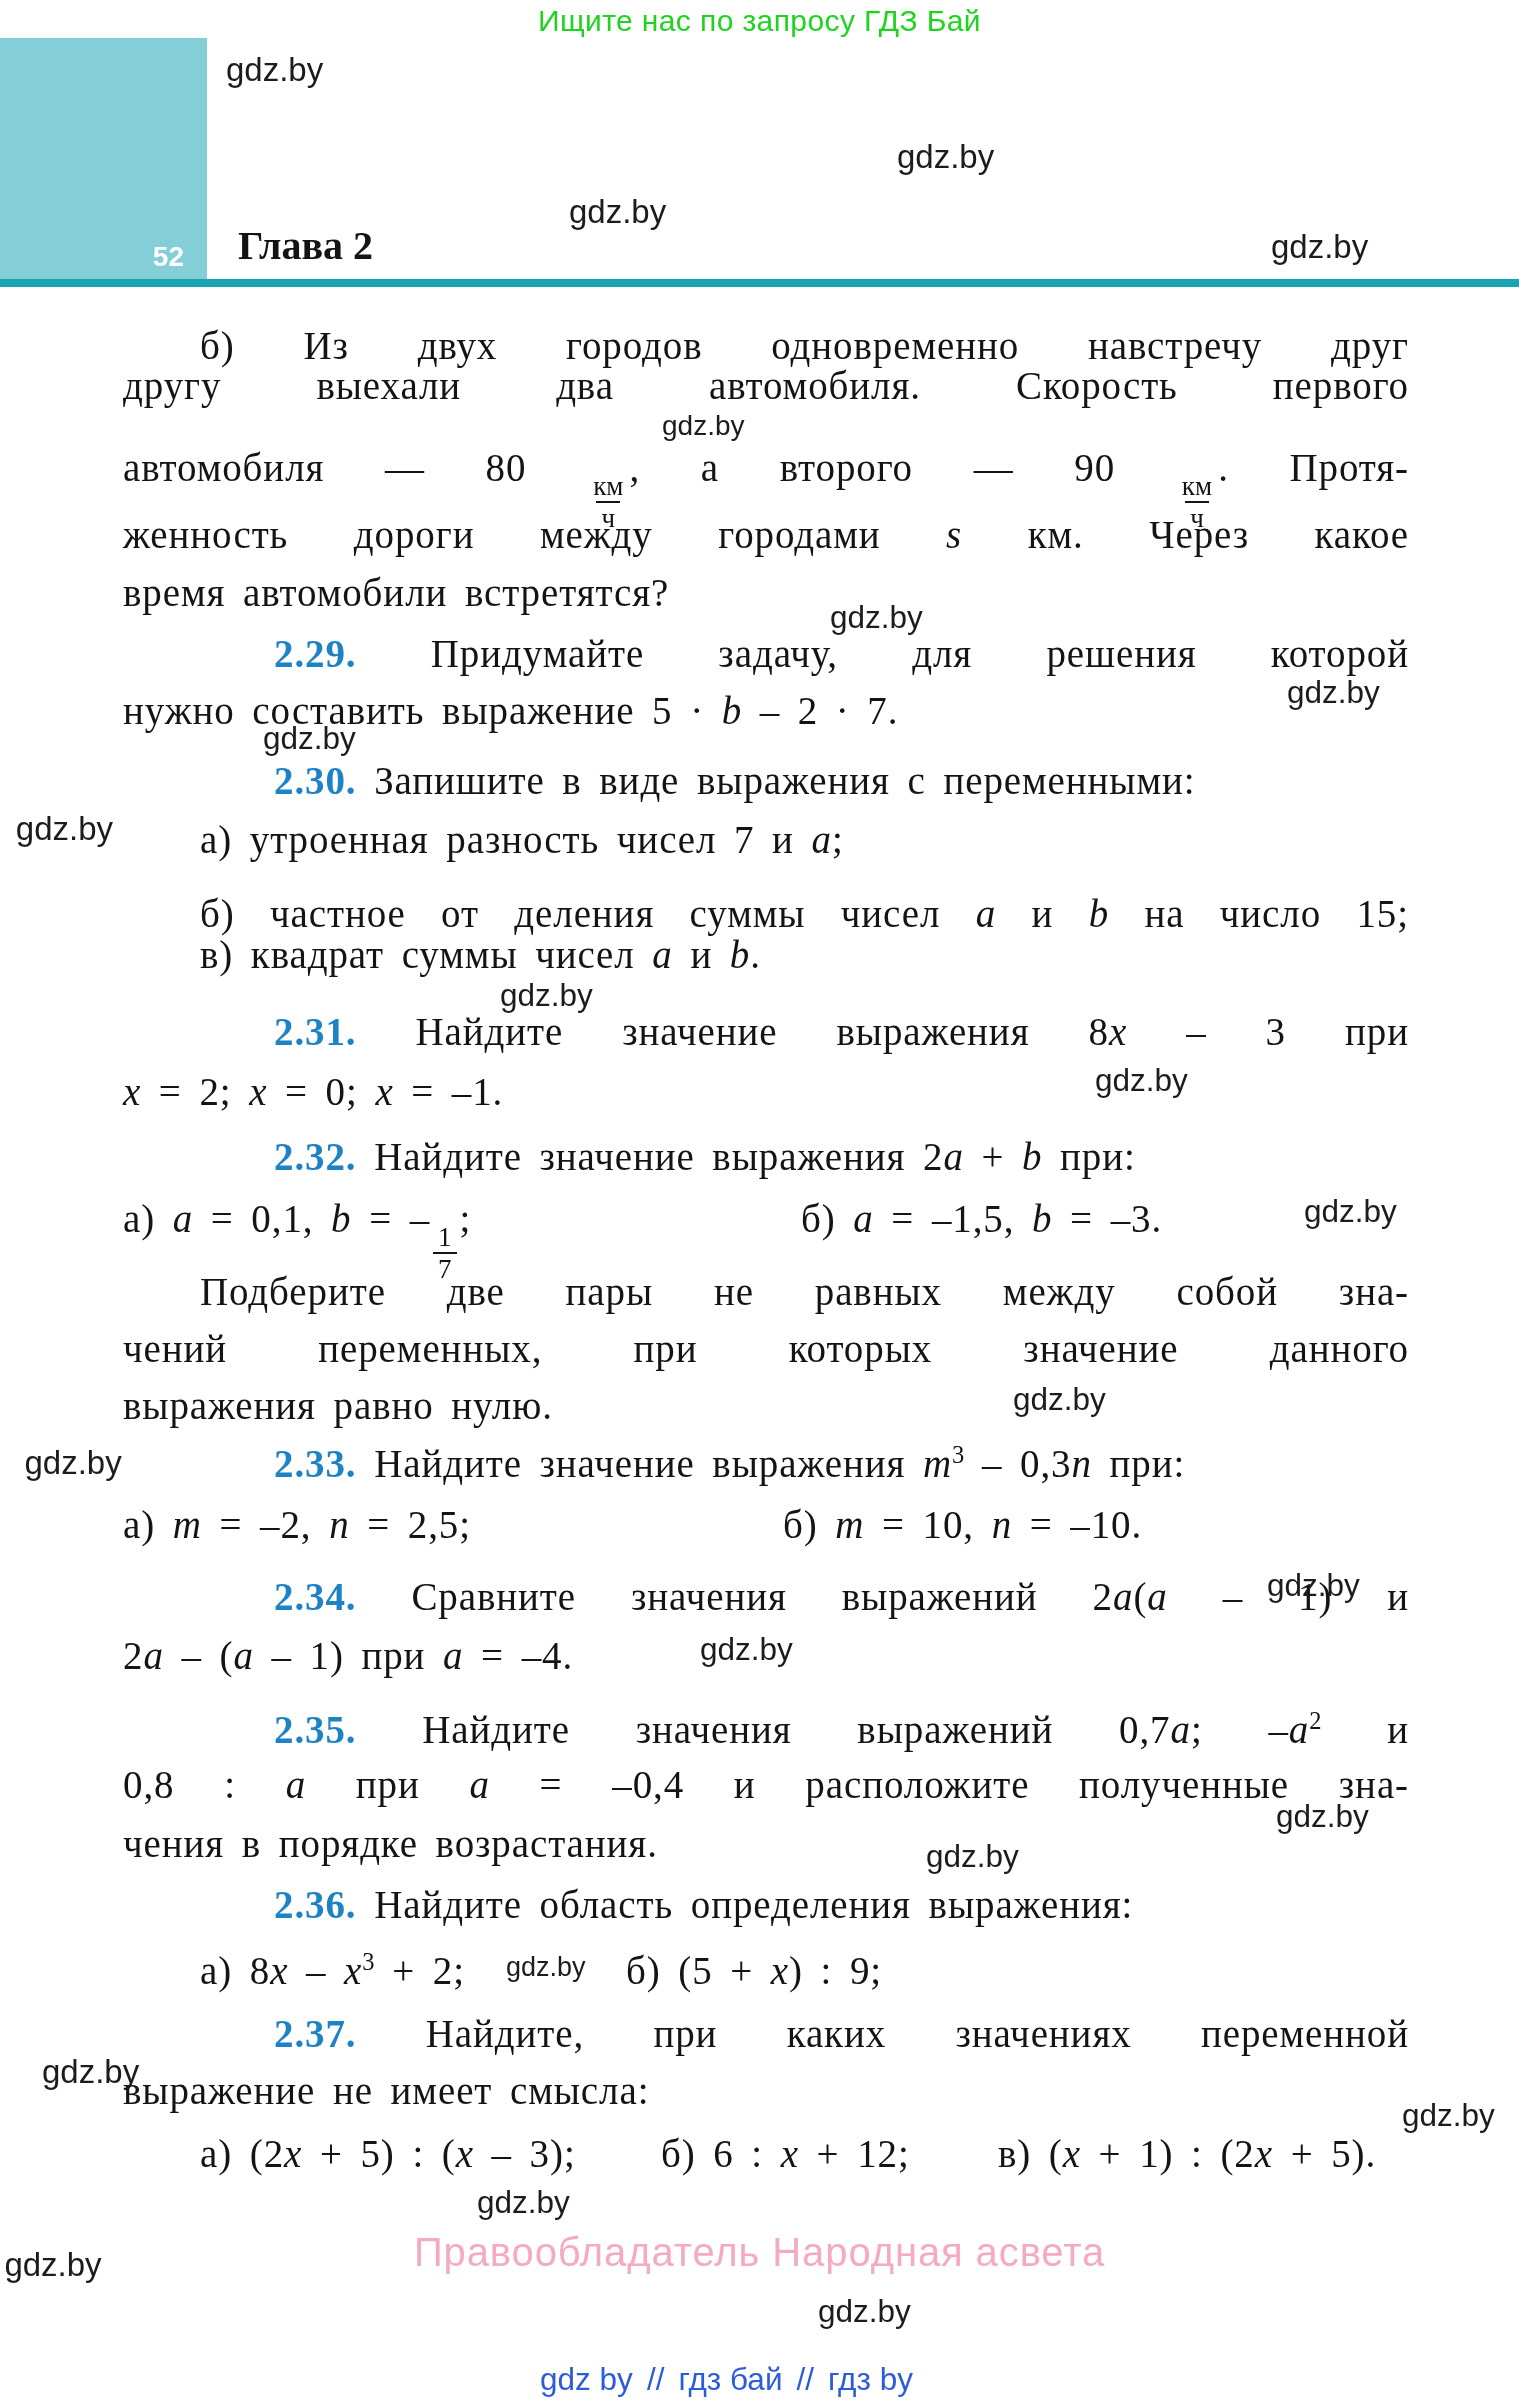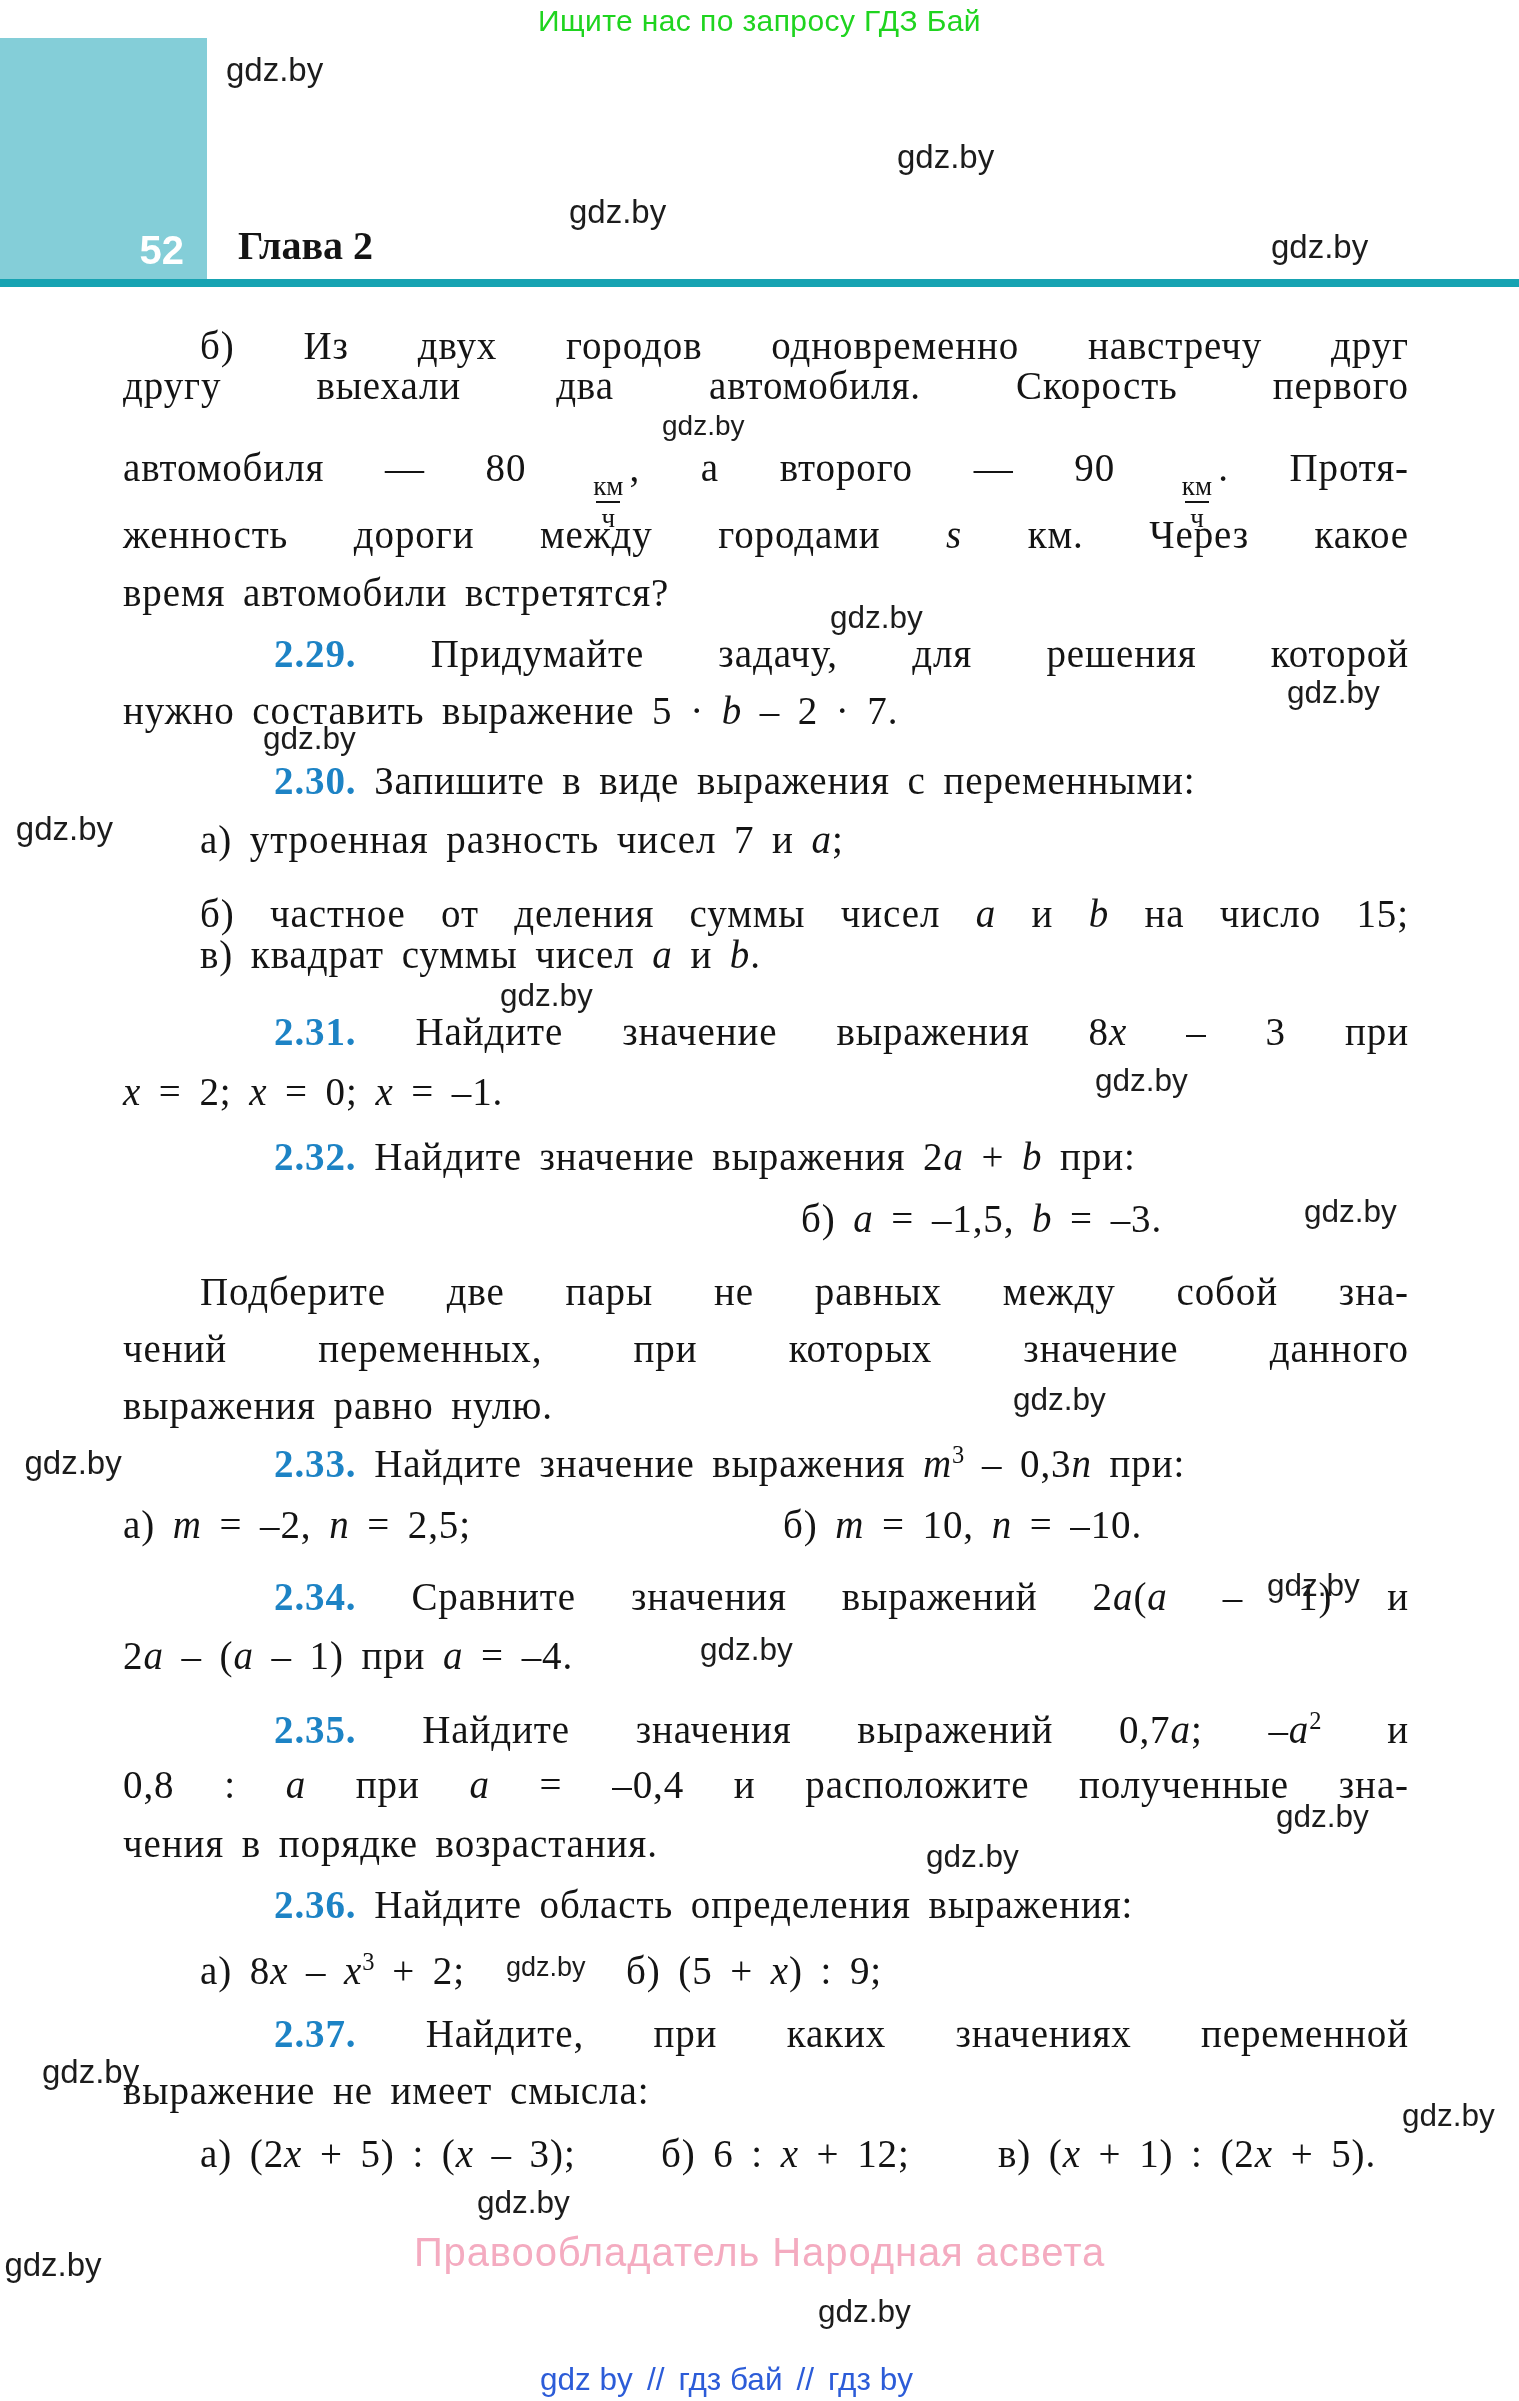--- a/index.html
+++ b/index.html
@@ -4,21 +4,21 @@
 <style>
   html,body{margin:0;padding:0;background:#ffffff;}
   .page{position:relative;width:1519px;height:2401px;background:#fff;overflow:hidden;
         font-family:"Liberation Serif",serif;color:var(--text,#141414);}
   .banner{position:absolute;top:3.5px;left:0;width:100%;text-align:center;
           font-family:"Liberation Sans",sans-serif;font-size:30px;font-weight:400;
           color:var(--green,#1fd41f);letter-spacing:0.4px;}
   .teal-block{position:absolute;left:0;top:38px;width:207px;height:242px;
               background:var(--teal-block,#84ced8);}
   .page-num{position:absolute;right:23px;bottom:7px;font-family:"Liberation Sans",sans-serif;
-            font-weight:700;font-size:40px;color:#ffffff;}
+            font-weight:700;font-size:28px;color:#ffffff;}
   .chapter{position:absolute;left:238px;top:222px;font-weight:700;font-size:40px;
            font-family:"Liberation Serif",serif;color:#141414;}
   .rule{position:absolute;left:0;top:279px;width:100%;height:7.9px;background:var(--teal-rule,#17a3b2);}
   #content-lines .line{position:absolute;left:0;width:100%;height:54px;font-size:39px;
         letter-spacing:0.9px;word-spacing:7px;line-height:51px;}
   .ls{position:absolute;top:0;white-space:nowrap;}
   .ls.just{white-space:normal;text-align:justify;text-align-last:justify;}
   .pnum{color:var(--num,#1d83c5);font-weight:700;}
   .line i{font-style:italic;}
   .line sup{font-size:24.5px;line-height:0;vertical-align:super;letter-spacing:0;}
@@ -91,20 +91,24 @@
       <div class="line" style="top: 1006px;">
         <span class="ls just" style="left: 274px; width: 1135px;"><b class="pnum">2.31.</b><span> Найдите значение выражения 8</span><i>x</i><span> – 3 при</span></span>
       </div>
       <div class="line" style="top: 1066px;">
         <span class="ls" style="left: 123px;"><i>x</i><span> = 2; </span><i>x</i><span> = 0; </span><i>x</i><span> = –1.</span></span>
       </div>
       <div class="line" style="top: 1131px;">
         <span class="ls" style="left: 274px;"><b class="pnum">2.32.</b><span> Найдите значение выражения 2</span><i>a</i><span> + </span><i>b</i><span> при:</span></span>
       </div>
       <div class="line" style="top: 1193px;">
+        <span class="ls" style="left: 123px;"><span>а) </span><i>a</i><span> = 0,1, </span><i>b</i><span> = –</span><span class="frac">
+            <span class="fn">1</span>
+            <span class="fd">7</span>
+          </span><span>;</span></span>
         <span class="ls" style="left: 801px;"><span>б) </span><i>a</i><span> = –1,5, </span><i>b</i><span> = –3.</span></span>
       </div>
       <div class="line" style="top: 1266px;">
         <span class="ls just" style="left: 200px; width: 1209px;"><span>Подберите две пары не равных между собой зна-</span></span>
       </div>
       <div class="line" style="top: 1323px;">
         <span class="ls just" style="left: 123px; width: 1286px;"><span>чений переменных, при которых значение данного</span></span>
       </div>
       <div class="line" style="top: 1380px;">
         <span class="ls" style="left: 123px;"><span>выражения равно нулю.</span></span>

